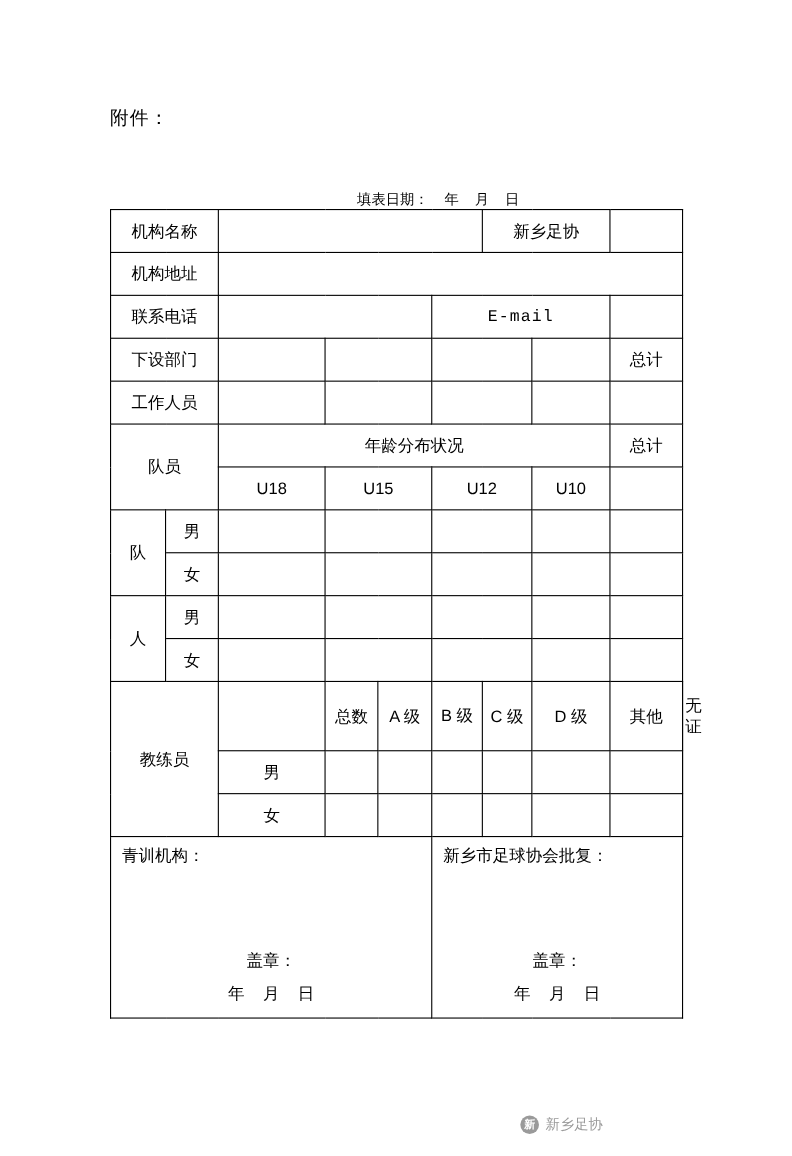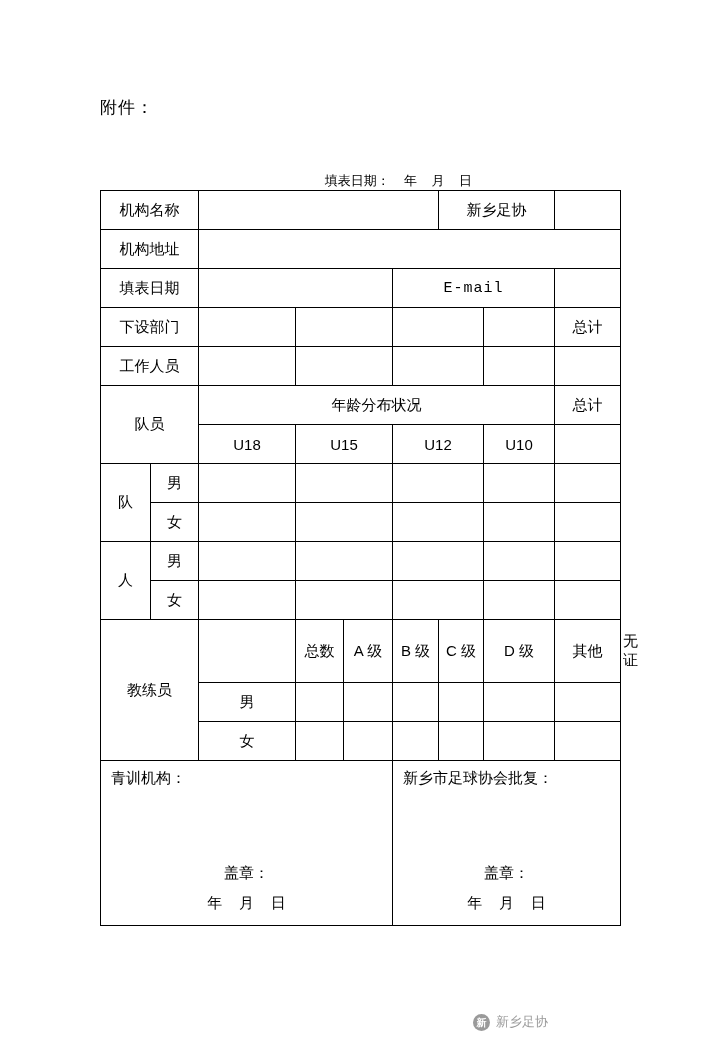--- a/index.html
+++ b/index.html
@@ -154,21 +154,21 @@
       <td class="lbl" colspan="2">新乡足协</td>
       <td class="blank"></td>
     </tr>
 
     <tr>
       <td class="lbl" colspan="2">机构地址</td>
       <td class="blank" colspan="7"></td>
     </tr>
 
     <tr>
-      <td class="lbl" colspan="2">填表日期</td>
+      <td class="lbl" colspan="2">联系电话</td>
       <td class="blank" colspan="3"></td>
       <td class="email-cell" colspan="3">E-mail</td>
       <td class="blank"></td>
     </tr>
 
     <tr>
       <td class="lbl" colspan="2">下设部门</td>
       <td class="blank"></td>
       <td class="blank" colspan="2"></td>
       <td class="blank" colspan="2"></td>

